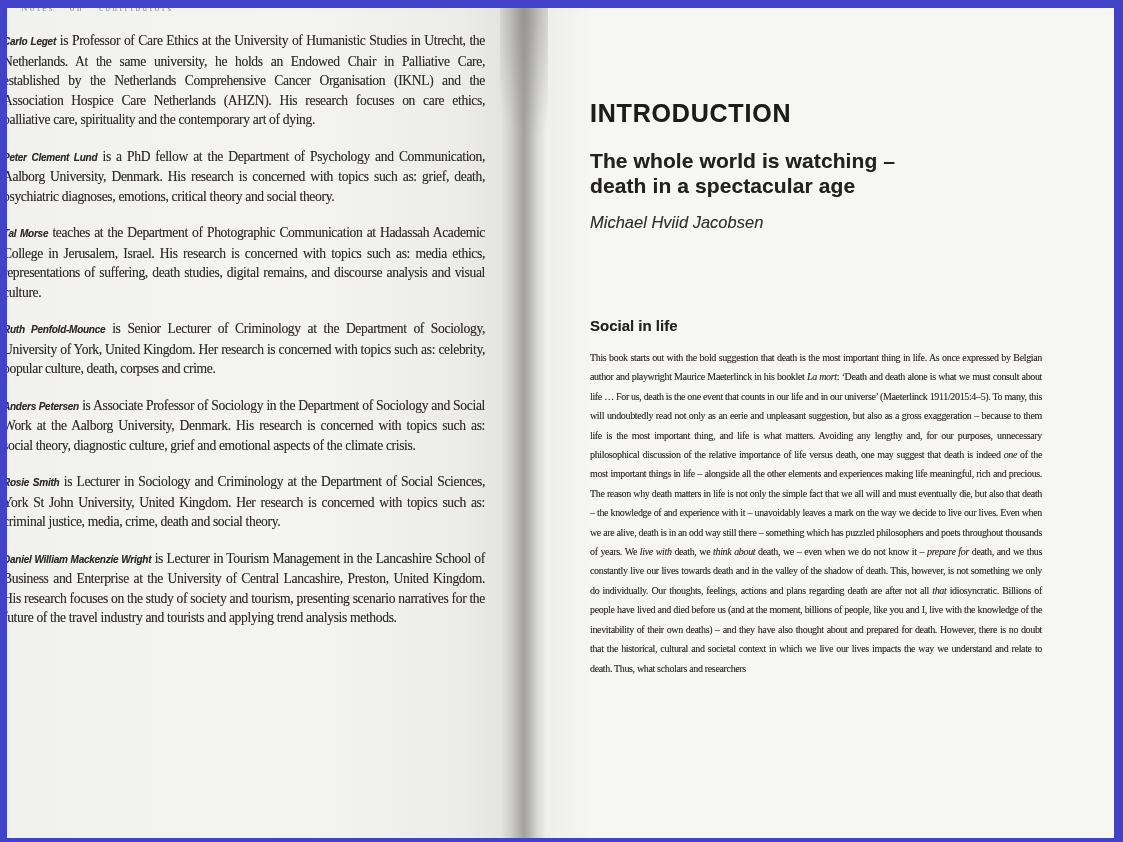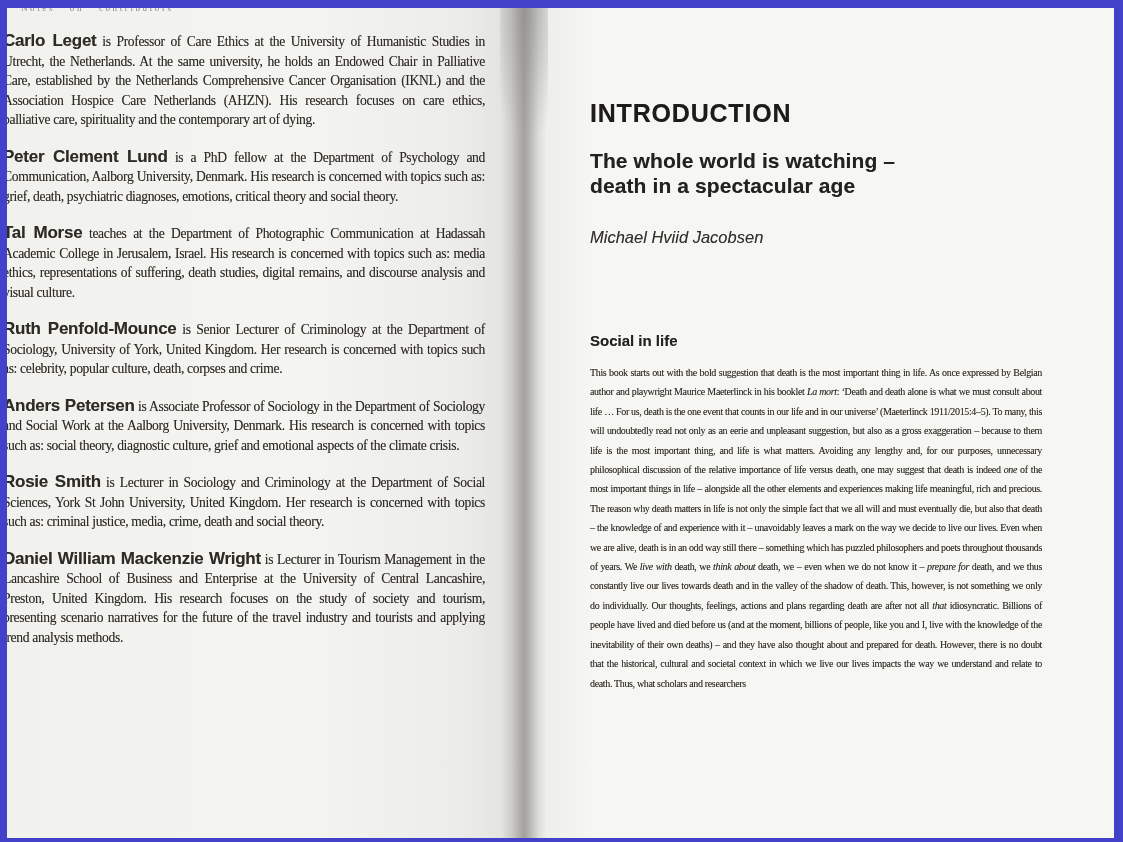--- a/index.html
+++ b/index.html
@@ -39,22 +39,23 @@
   .bio {
     margin: 0 0 17px -4px;
     font-size: 13.6px; line-height: 19.5px;
     letter-spacing: -0.35px;
     text-align: justify;
     color: #2e2a26;
     text-shadow: 0 0 0.5px rgba(70,58,45,0.45);
   }
   .bio strong {
     font-family: "Liberation Sans", sans-serif;
-    font-size: 17px;
+    font-size: 10px;
     letter-spacing: -0.25px;
+    font-style: italic;
   }
   
   .gutter {
     width: 48px; flex: none;
     position: relative;
     background: linear-gradient(90deg,
       #e6e6e3 0%, #cfcfcc 22%, #b2b1ae 40%, #a3a29f 50%,
       #b7b6b3 62%, #dcdcd9 80%, #f2f2ef 100%);
   }
   .gutter::before {
@@ -84,21 +85,21 @@
   .chapter-title {
     margin: 21px 0 0;
     font-family: "Liberation Sans", sans-serif;
     font-weight: bold;
     font-size: 21px; line-height: 25px;
     letter-spacing: 0.1px;
     color: #232220;
     text-shadow: 0 0 0.5px rgba(40,36,30,0.45);
   }
   .chapter-author {
-    margin-top: 30px;
+    margin-top: 15px;
     font-family: "Liberation Sans", sans-serif;
     font-style: italic;
     font-size: 16.5px;
     color: #33302c;
     text-shadow: 0 0 0.5px rgba(40,36,30,0.4);
   }
   .section-heading {
     margin: 85px 0 0;
     font-family: "Liberation Sans", sans-serif;
     font-weight: bold;

